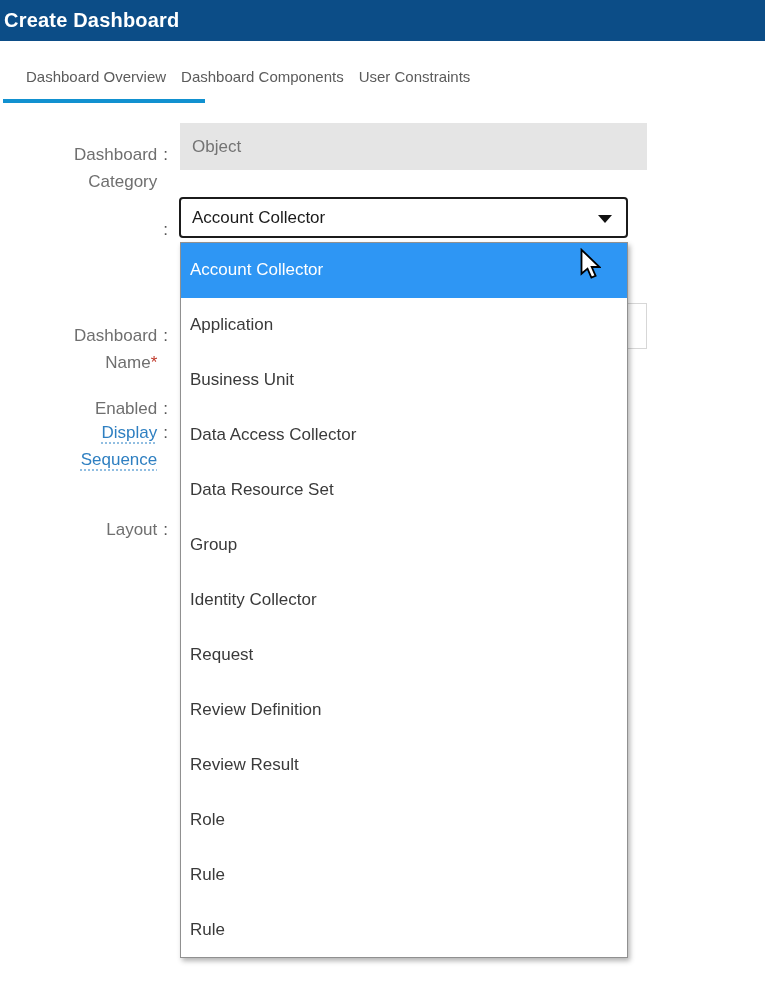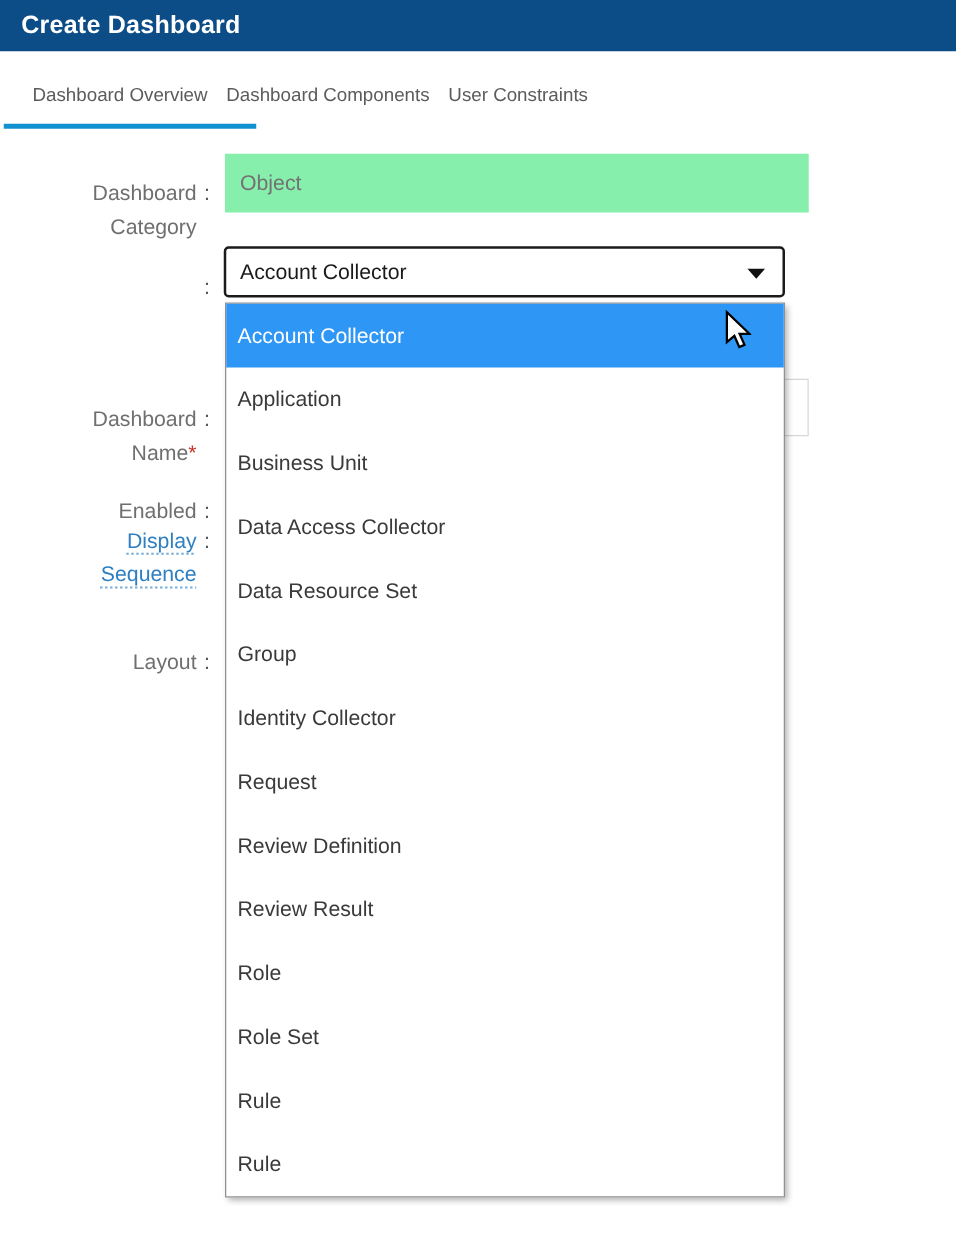--- a/index.html
+++ b/index.html
@@ -10,21 +10,21 @@
     overflow: hidden;
   }
   .stage { position: relative; width: 765px; height: 999px; background: #fff; }
 
   
   .header {
     position: absolute; left: 0; top: 0; width: 765px; height: 41px;
     background: #0c4d87; display: flex; align-items: center;
   }
   .header .title {
-    color: #ffffff; font-size: 20px; font-weight: 600; padding-left: 17px;
+    color: #ffffff; font-size: 20px; font-weight: 600; padding-left: 4px;
     letter-spacing: 0.2px;
   }
 
   
   .tabs {
     position: absolute; left: 0; top: 60px; width: 765px; height: 46px;
   }
   .tabs-inner { display: flex; gap: 15px; padding-left: 26px; }
   .tab {
     font-size: 15px; color: #5b5b5b; padding-top: 8px; white-space: nowrap;
@@ -42,21 +42,21 @@
     font-size: 17px; color: #6f6f6f; line-height: 27px; margin-top: 16px;
   }
   .lbl .lbl-text { max-width: 135px; text-align: right; }
   .lbl .colon { color: #555; }
   .req { color: #c0392b; }
   .help-link { color: #2e7fc1; text-decoration: underline dotted #7fb3dc; text-underline-offset: 5px; cursor: pointer; }
 
   
   .field-disabled {
     position: absolute; left: 180px; top: 123px; width: 467px; height: 47px;
-    background: #86efac; display: flex; align-items: center;
+    background: #e5e5e5; display: flex; align-items: center;
     font-size: 17px; color: #737373; padding-left: 12px; box-sizing: border-box;
   }
   .select {
     position: absolute; left: 179px; top: 197px; width: 449px; height: 41px;
     background: #fff; border: 2px solid #1b1b1b; border-radius: 4px;
     box-sizing: border-box; display: flex; align-items: center;
     font-size: 17px; color: #1a1a1a; padding-left: 11px; cursor: pointer;
   }
   .caret {
     position: absolute; right: 14px; top: 16px;
@@ -150,21 +150,20 @@
       <div class="opt">Application</div>
       <div class="opt">Business Unit</div>
       <div class="opt">Data Access Collector</div>
       <div class="opt">Data Resource Set</div>
       <div class="opt">Group</div>
       <div class="opt">Identity Collector</div>
       <div class="opt">Request</div>
       <div class="opt">Review Definition</div>
       <div class="opt">Review Result</div>
       <div class="opt">Role</div>
-      <div class="opt">Role Set</div>
       <div class="opt">Rule</div>
       <div class="opt">Rule</div>
     </div>
 
   <svg class="cursor" viewBox="0 0 14 21" width="21" height="32">
     <path d="M1 1 L1 17 L5 13.6 L7.6 19.6 L10.4 18.4 L7.8 12.5 L13 12.5 Z" fill="#ffffff" stroke="#000000" stroke-width="1.2" stroke-linejoin="miter"></path>
   </svg>
 
 </div>
 

